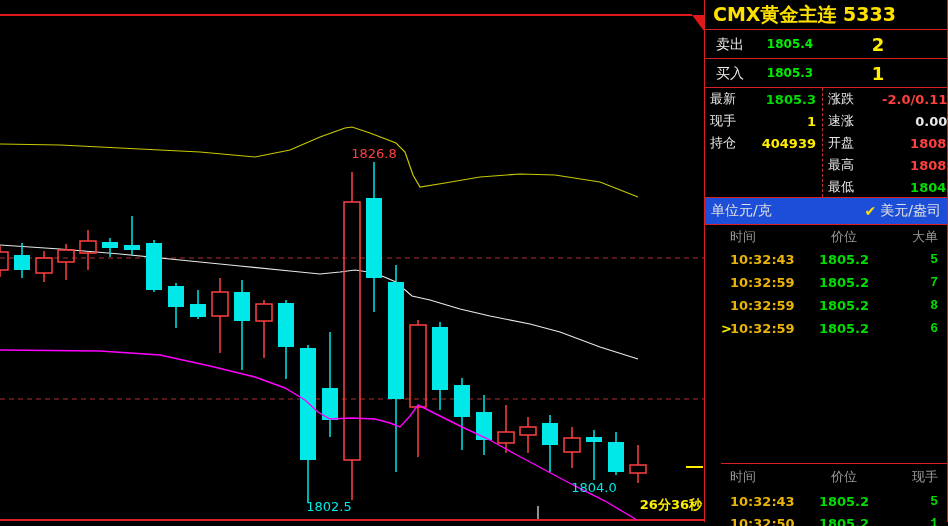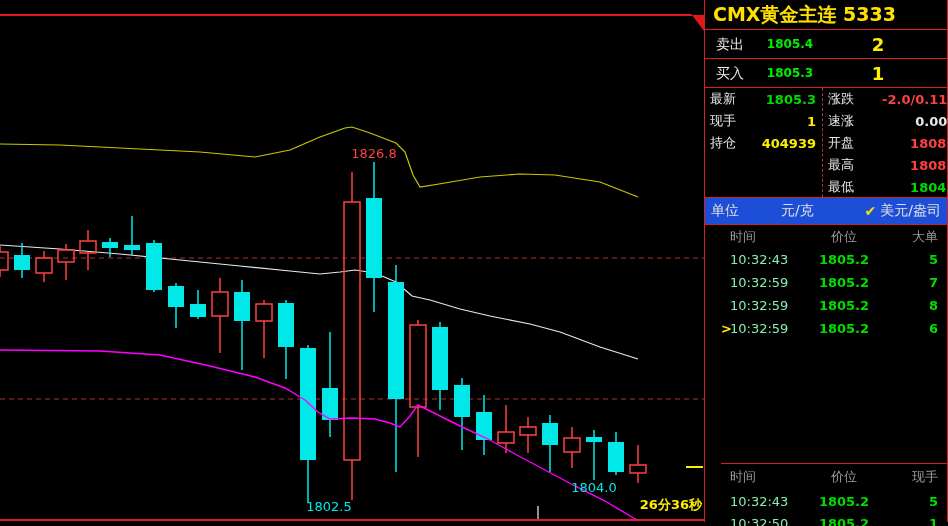--- a/index.html
+++ b/index.html
@@ -30,35 +30,35 @@
   .scol-l{width:118px;border-right:1px dashed #c03030;}
   .scol-r{flex:1;}
   .srow{display:flex;height:22px;align-items:center;}
   .sl{margin-left:5px;color:#e8e8e8;font-size:13px;width:54px;white-space:nowrap;}
   .sv{flex:1;text-align:right;margin-right:6px;font-size:13px;font-weight:bold;white-space:nowrap;}
   .unitbar{
     position:absolute;top:198px;left:0;right:0;height:27px;background:#1d4ed8;
     border-bottom:1px solid #d82020;display:flex;align-items:center;font-size:14px;color:#e0e0e0;
   }
   .u-label{margin-left:6px;}
-  .u-cny{margin-left:42px;}
+  .u-cny{}
   .u-check{margin-left:auto;color:#ffe100;font-weight:bold;}
   .u-usd{margin-left:4px;margin-right:6px;}
   .ttable{position:absolute;left:16px;right:0;overflow:hidden;}
   .t-upper{top:225px;height:125px;}
   .t-lower{top:463px;height:63px;border-top:1px solid #d82020;}
   .trow{position:relative;display:flex;height:23px;align-items:center;font-size:13px;white-space:nowrap;}
   .t-lower .trow{height:22px;}
   .t-lower .thead{height:26px;}
   .thead{color:#9a9a9a;}
-  .tc-time{margin-left:9px;width:78px;color:#86efac;font-weight:normal;}
+  .tc-time{margin-left:9px;width:78px;color:#eab308;font-weight:bold;}
   .thead .tc-time{color:#9a9a9a;font-weight:normal;}
   .tc-price{width:72px;text-align:center;font-weight:bold;}
   .thead .tc-price{font-weight:normal;color:#9a9a9a;}
-  .tc-qty{flex:1;text-align:right;margin-right:9px;font-weight:bold;}
+  .tc-qty{flex:1;text-align:right;margin-right:9px;font-weight:bold;font-family:Liberation Mono, monospace;}
   .thead .tc-qty{font-weight:normal;color:#9a9a9a;}
   .row-marker{position:absolute;left:0;top:0;color:#ffee00;font-weight:bold;font-size:13px;line-height:23px;}
 </style>
 </head>
 <body>
 
 <div class="root">
 
   <div class="chart-wrap">
     <svg id="chart-svg" width="706" height="526" viewBox="0 0 706 526">

